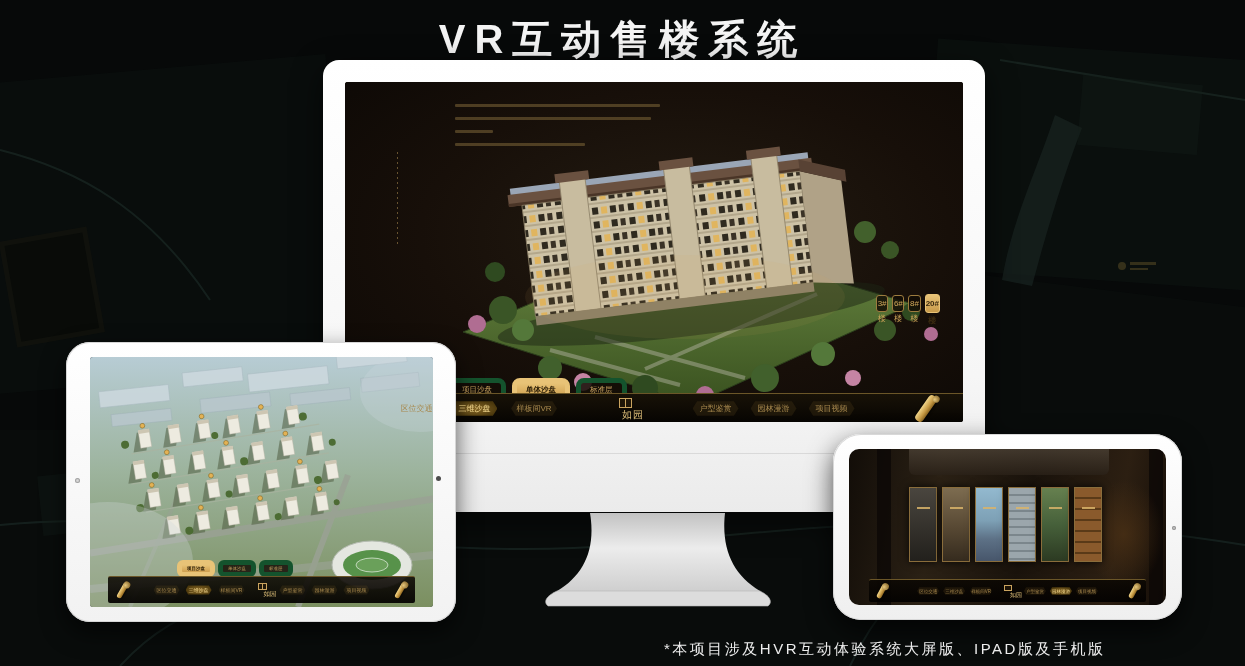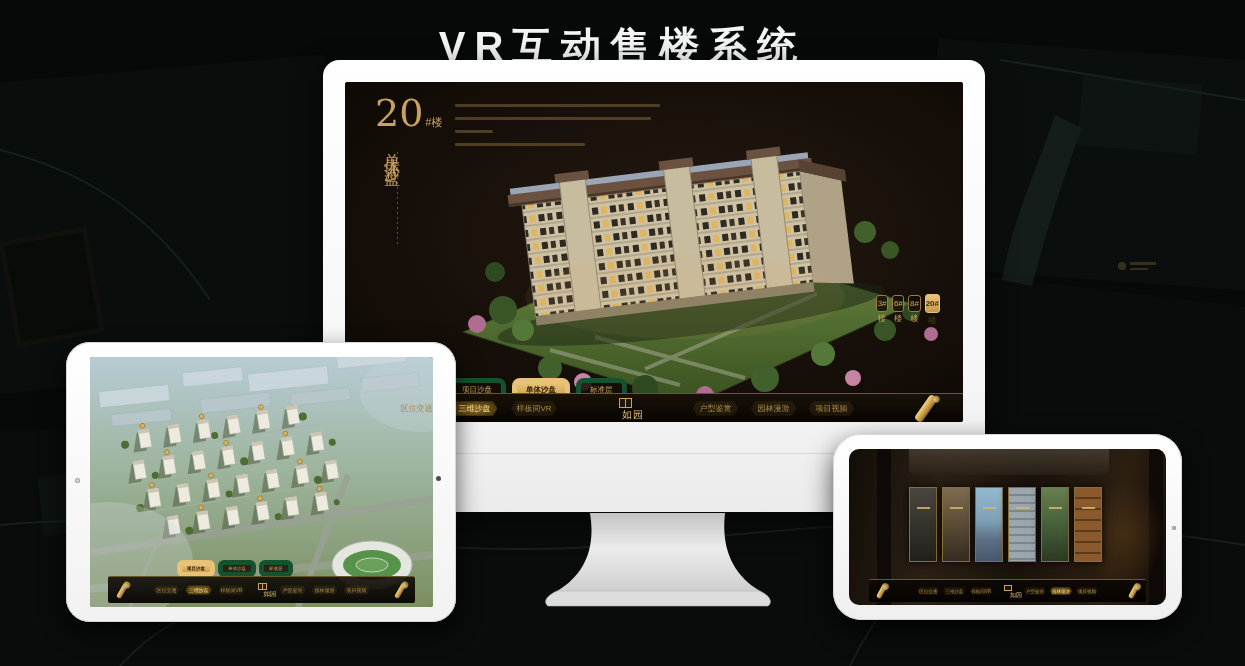--- a/index.html
+++ b/index.html
@@ -4,21 +4,21 @@
 <style>
   html,body{margin:0;padding:0;background:#000;}
   .stage{position:relative;width:1245px;height:666px;overflow:hidden;
          background:#070909;font-family:"Liberation Sans","DejaVu Sans",sans-serif;}
   .abs{position:absolute;}
 
   
   .bg-svg{left:0;top:0;width:1245px;height:666px;}
 
   
-  .page-title{left:0;top:19px;width:1245px;text-align:center;color:#f4f4f4;
+  .page-title{left:0;top:12px;width:1245px;text-align:center;color:#f4f4f4;
     font-size:40px;font-weight:bold;letter-spacing:9px;}
 
   
   .footnote{left:664px;top:640px;color:#ececec;font-size:15px;letter-spacing:2.5px;}
 
   
   .monitor{left:323px;top:60px;width:662px;height:452px;border-radius:16px;
     background:linear-gradient(#ffffff,#f6f6f6 70%,#ebebeb);
     box-shadow:0 10px 30px rgba(0,0,0,.6);}
   .monitor-seam{left:0;top:393px;width:662px;height:1px;background:#d9d9d9;}
@@ -241,27 +241,20 @@
           <circle cx="540" cy="248" r="11" fill="#3a5526"></circle>
             <circle cx="566" cy="230" r="9" fill="#2f4a20"></circle>
           <circle cx="586" cy="252" r="7" fill="#b06d92"></circle>
             <circle cx="520" cy="150" r="11" fill="#42602c"></circle>
           <circle cx="545" cy="168" r="9" fill="#3a5526"></circle>
             <circle cx="150" cy="190" r="10" fill="#2f4a20"></circle>
         </g>
         <ellipse cx="340" cy="215" rx="160" ry="42" fill="#d8a855" opacity="0.08"></ellipse>
       </svg>
 
-      <div class="abs unit-head">
-        <div class="unit-row">
-          <span class="unit-big">20</span>
-          <span class="unit-small">#楼</span>
-        </div>
-        <div class="unit-vert">单体沙盘</div>
-      </div>
       <div class="unit-vert-deco"></div>
 
       <div class="abs desc-lines">
         <span class="dl1"></span>
           <span class="dl2"></span>
           <span class="dl3"></span>
           <span class="dl4"></span>
       </div>
 
       <div class="abs bldg-btns">
@@ -473,13 +466,14 @@
         <div class="nav-item"><span class="orn"></span><span class="lbl">户型鉴赏</span></div>
         <div class="nav-item sel"><span class="orn"></span><span class="lbl">园林漫游</span></div>
         <div class="nav-item"><span class="orn"></span><span class="lbl">项目视频</span></div>
         <span class="sp"></span>
         <span class="scroll-icon"></span>
       </div>
     </div>
     <div class="abs phone-cam"></div>
   </div>
 
+  <div class="abs footnote">*本项目涉及HVR互动体验系统大屏版、IPAD版及手机版</div>
 </div>
 
 </body></html>

